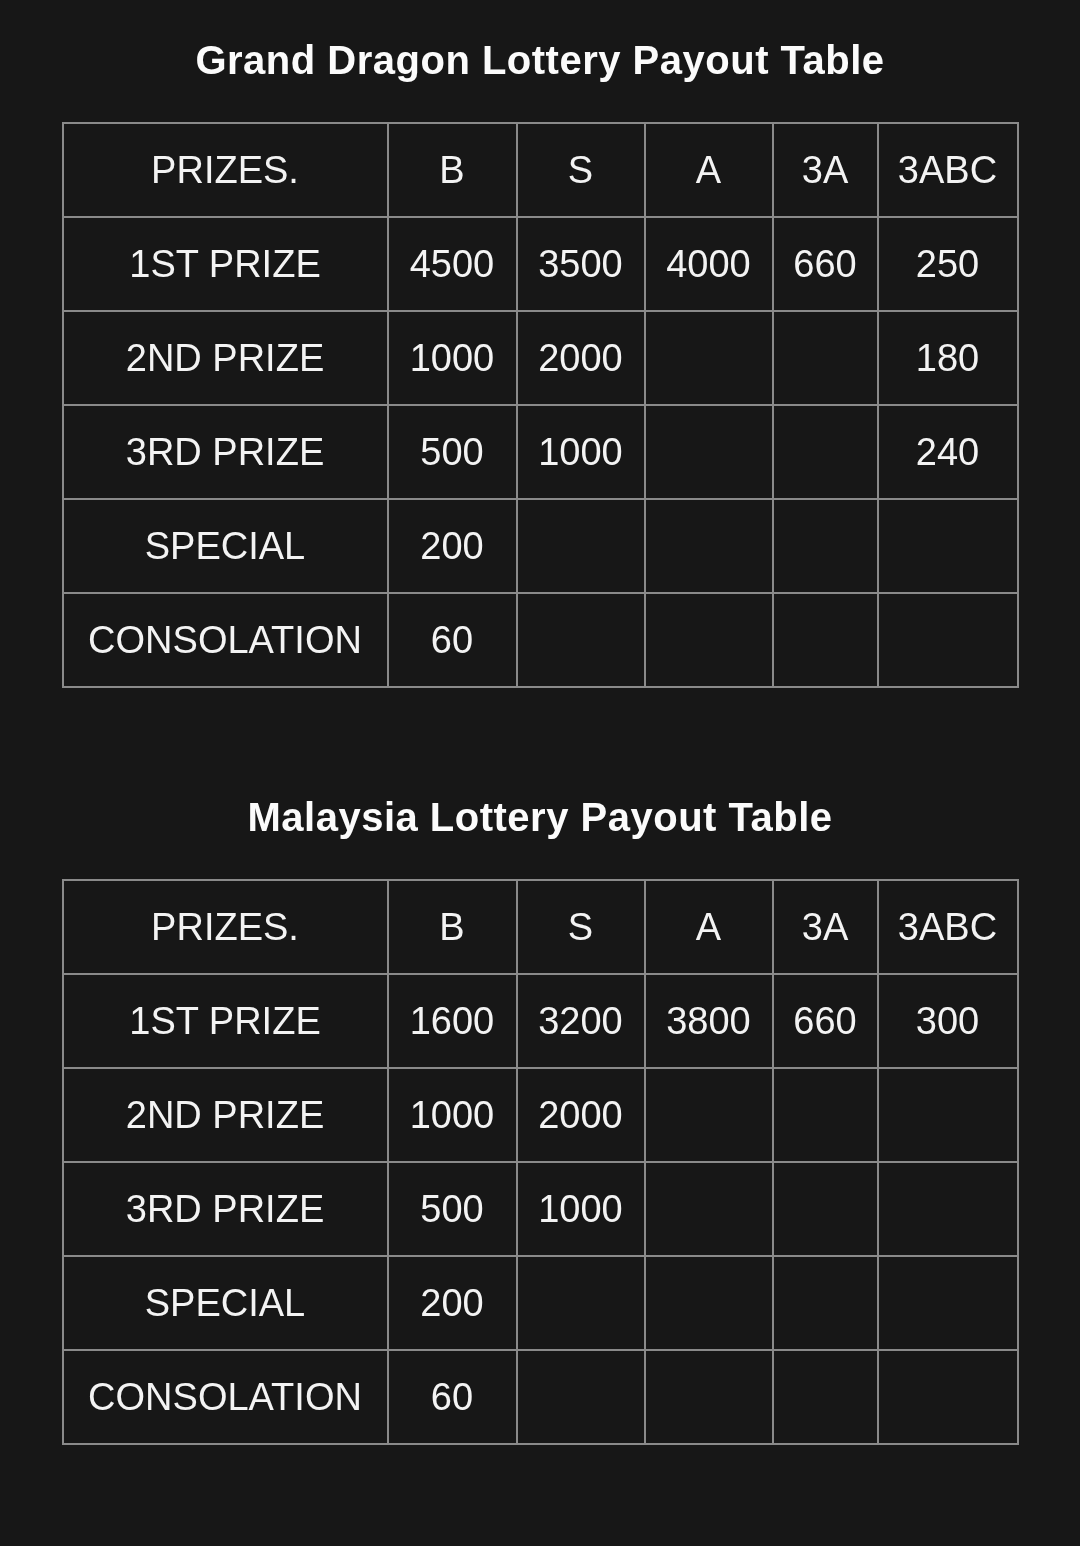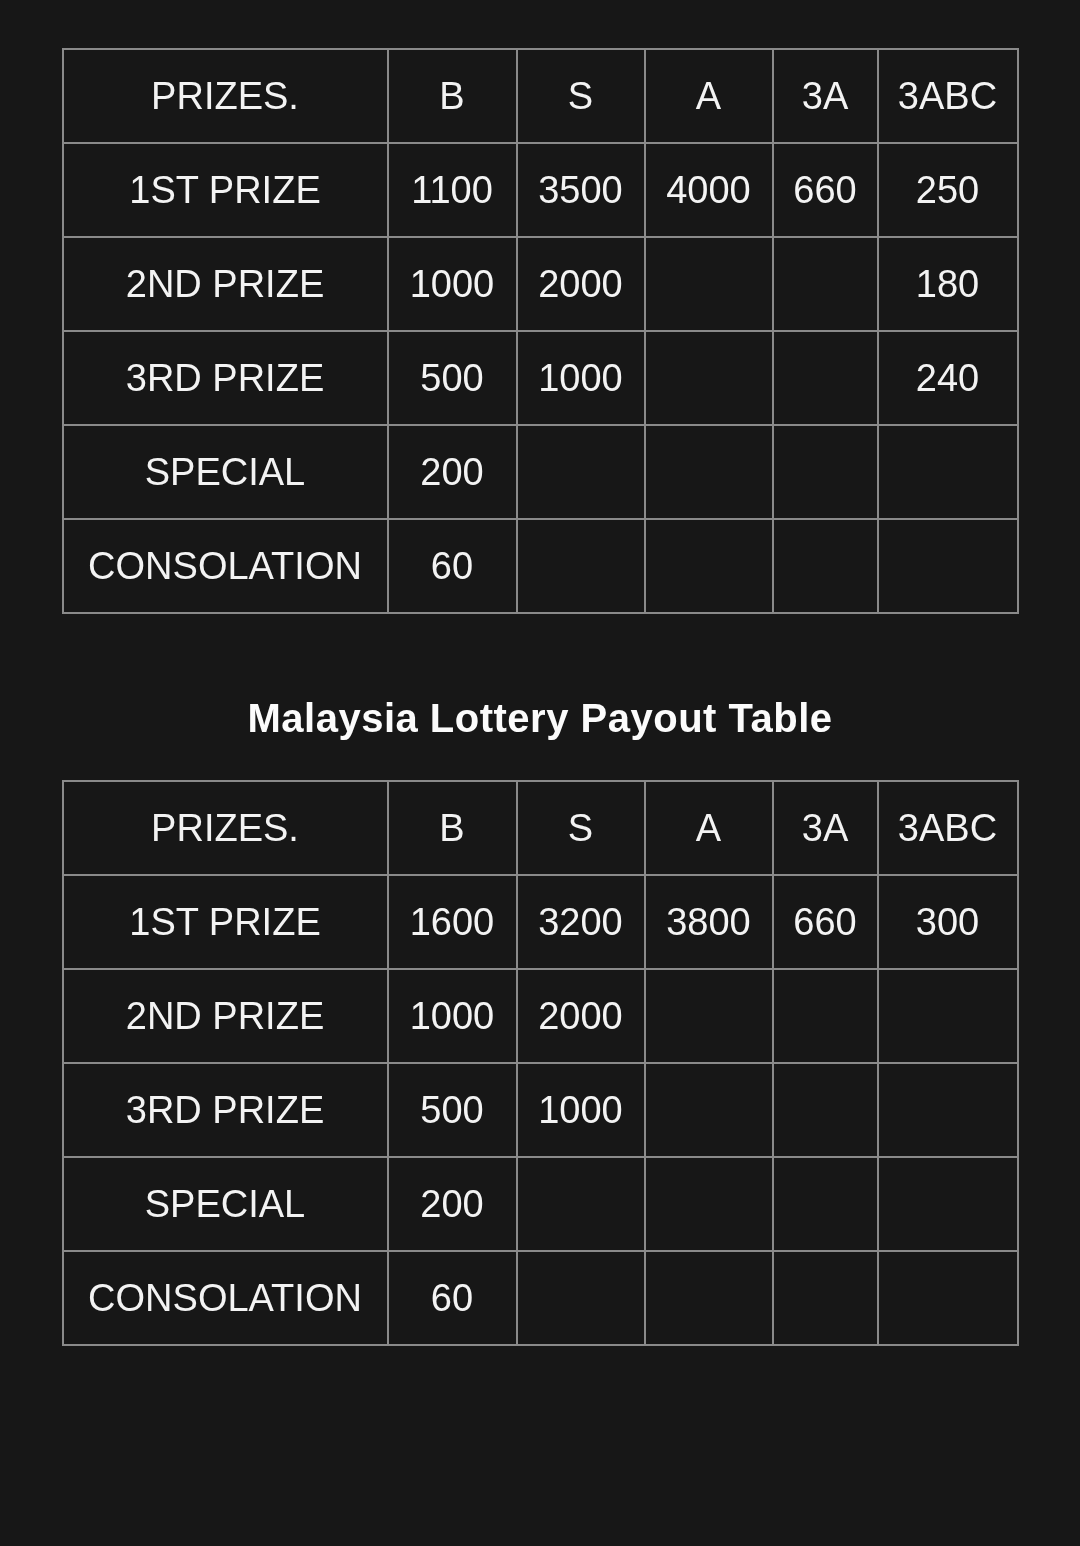--- a/index.html
+++ b/index.html
@@ -21,21 +21,21 @@
   .section-title {
     margin: 0 0 38px 0;
     font-size: 40px;
     line-height: 48px;
     font-weight: bold;
     text-align: center;
     color: #fbfbfb;
     letter-spacing: 0.5px;
   }
   .section-title.second {
-    margin-top: 80px;
+    margin-top: 105px;
   }
   table.payout-table {
     width: 955px;
     margin: 12px auto;
     border-collapse: collapse;
     table-layout: fixed;
   }
   .payout-table th,
   .payout-table td {
     border: 2px solid #8a8a8a;
@@ -54,20 +54,21 @@
   col.col-s      { width: 128px; }
   col.col-a      { width: 128px; }
   col.col-3a     { width: 105px; }
   col.col-3abc   { width: 140px; }
 </style>
 </head>
 <body>
 
 <div class="page">
 
+  <h2 class="section-title">Grand Dragon Lottery Payout Table</h2>
 
   <table class="payout-table">
     <colgroup>
       <col class="col-prizes">
         <col class="col-b">
         <col class="col-s">
         <col class="col-a">
         <col class="col-3a">
         <col class="col-3abc">
     </colgroup>
@@ -75,21 +76,21 @@
       <tr>
         <th>PRIZES.</th>
         <th>B</th>
         <th>S</th>
         <th>A</th>
         <th>3A</th>
         <th>3ABC</th>
       </tr>
       <tr>
         <td>1ST PRIZE</td>
-        <td>1100</td>
+        <td>4500</td>
         <td>3500</td>
         <td>4000</td>
         <td>660</td>
         <td>250</td>
       </tr>
       <tr>
         <td>2ND PRIZE</td>
         <td>1000</td>
         <td>2000</td>
         <td></td>

